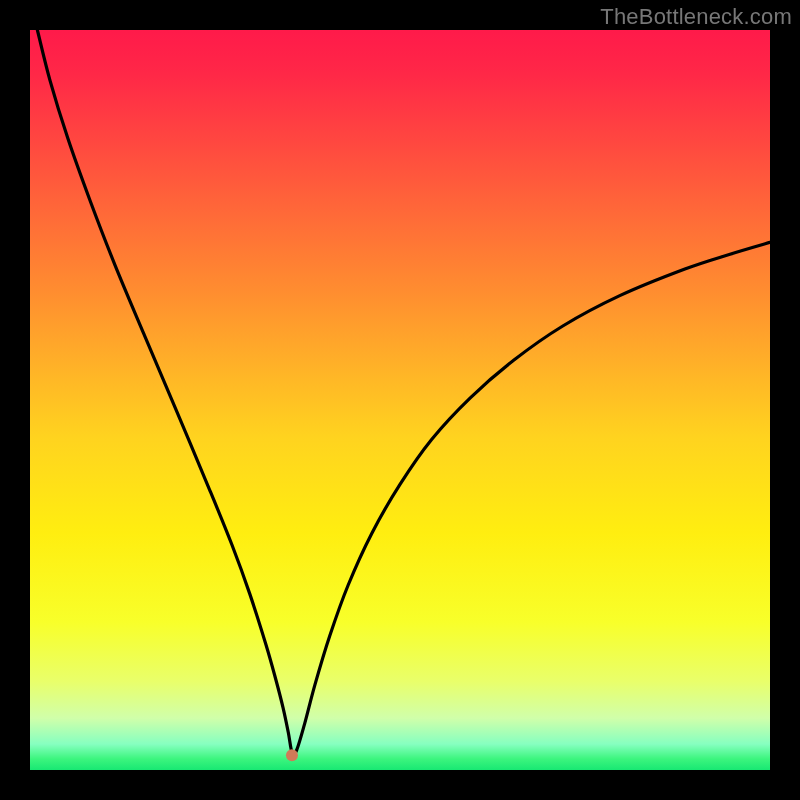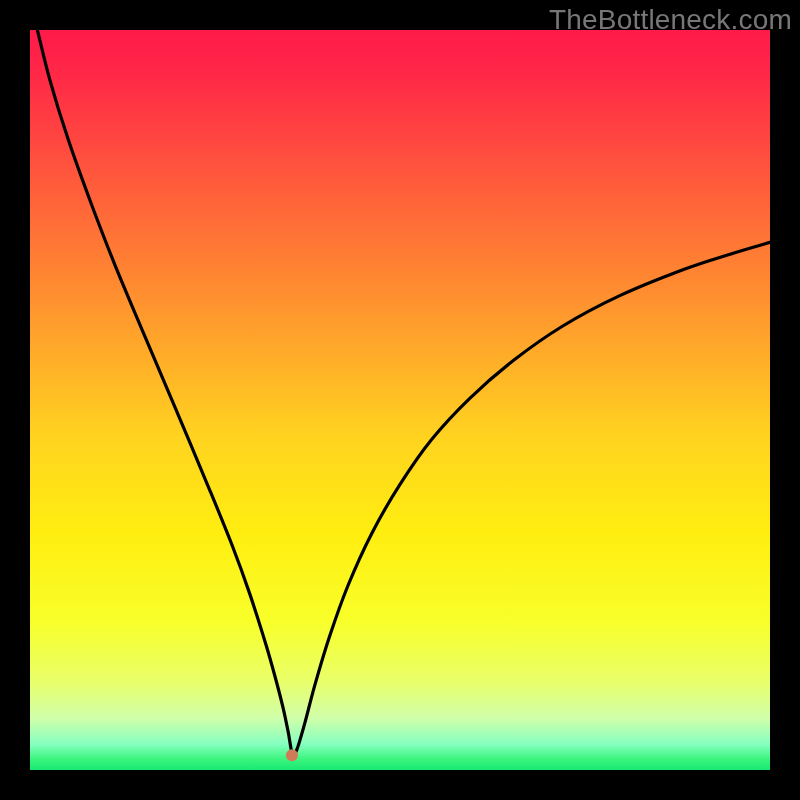--- a/index.html
+++ b/index.html
@@ -25,21 +25,21 @@
     left: 30px;
     width: 740px;
     height: 740px;
     overflow: hidden;
   }
   .watermark {
     position: absolute;
     top: 4px;
     right: 8px;
     color: #777;
-    font-size: 28px;
+    font-size: 22px;
     letter-spacing: 0.2px;
     font-weight: 400;
     font-family: Arial, Helvetica, sans-serif;
   }
   svg { display: block; }
 </style>
 </head>
 <body>
 
 <div class="frame">

